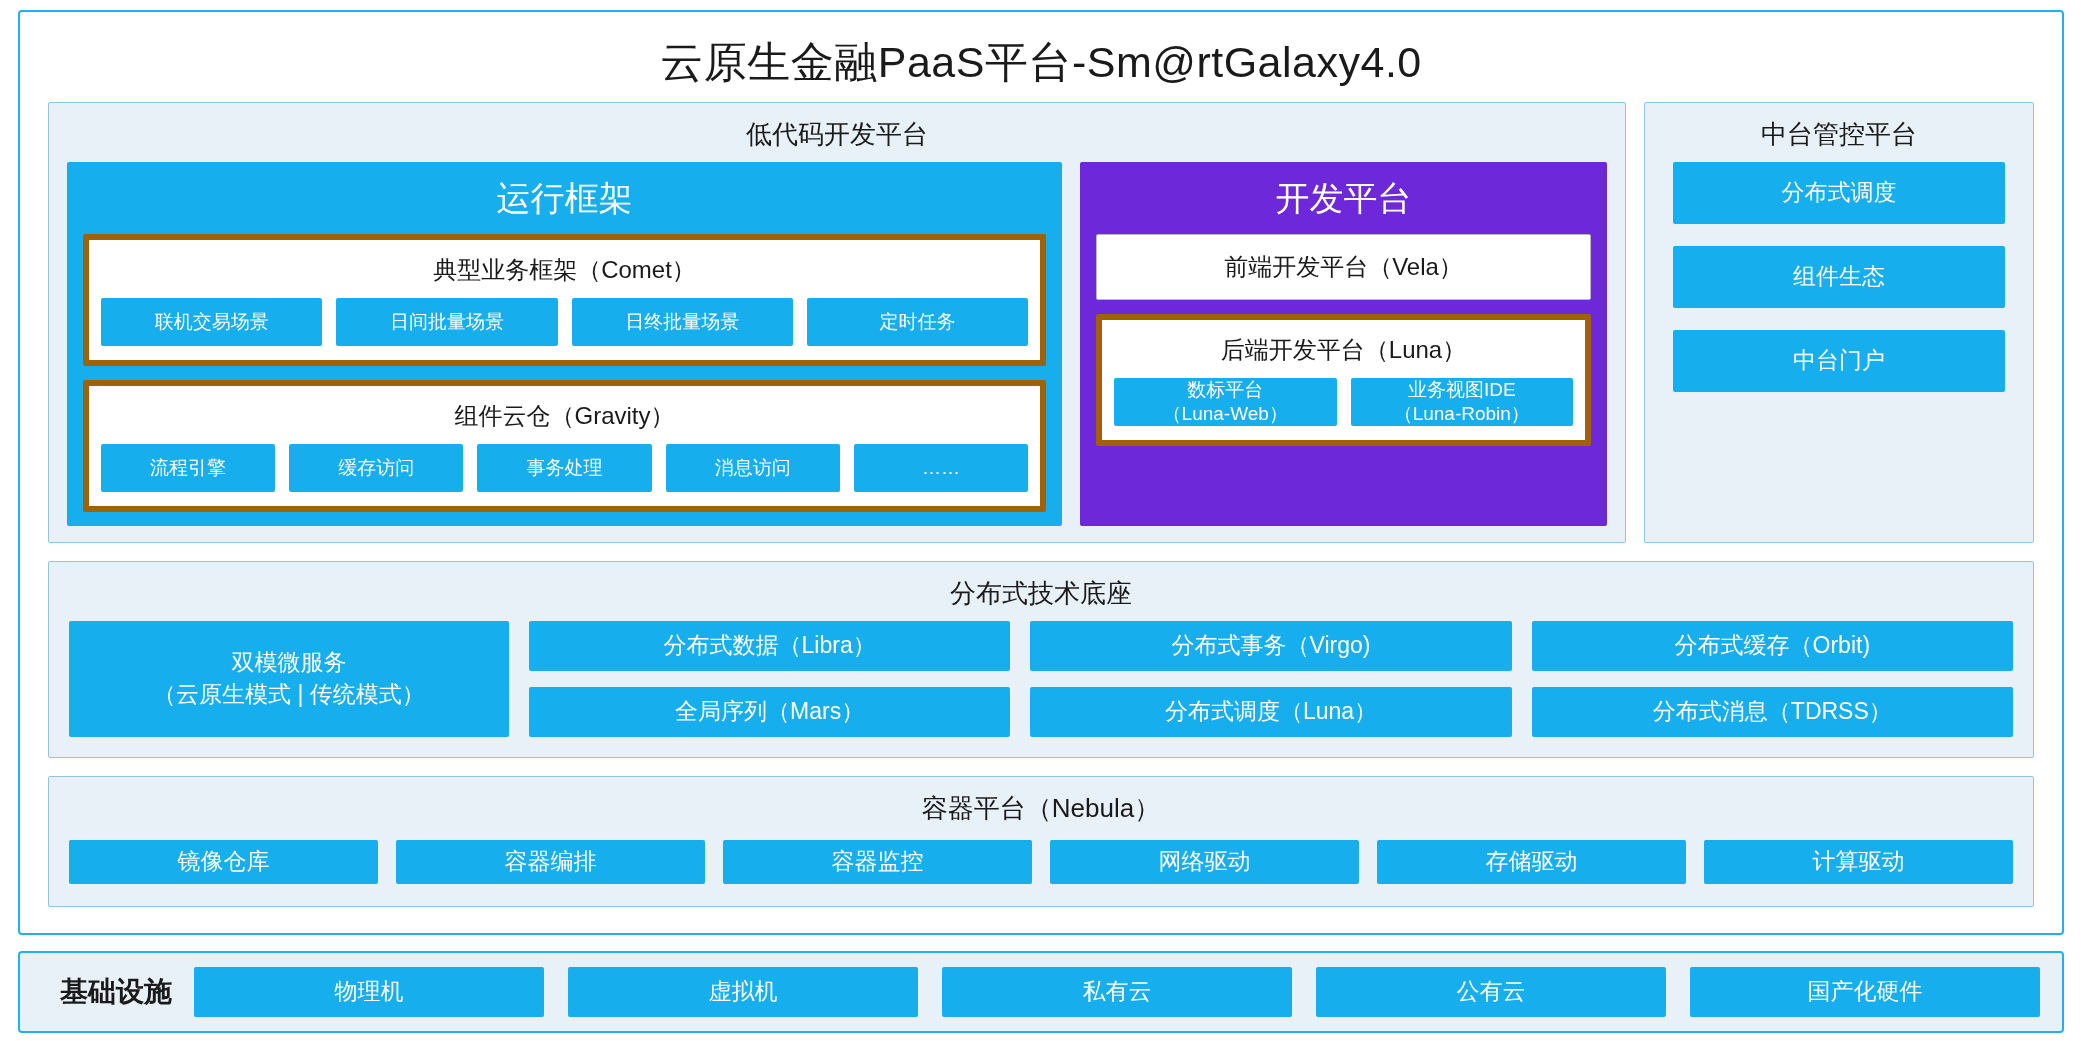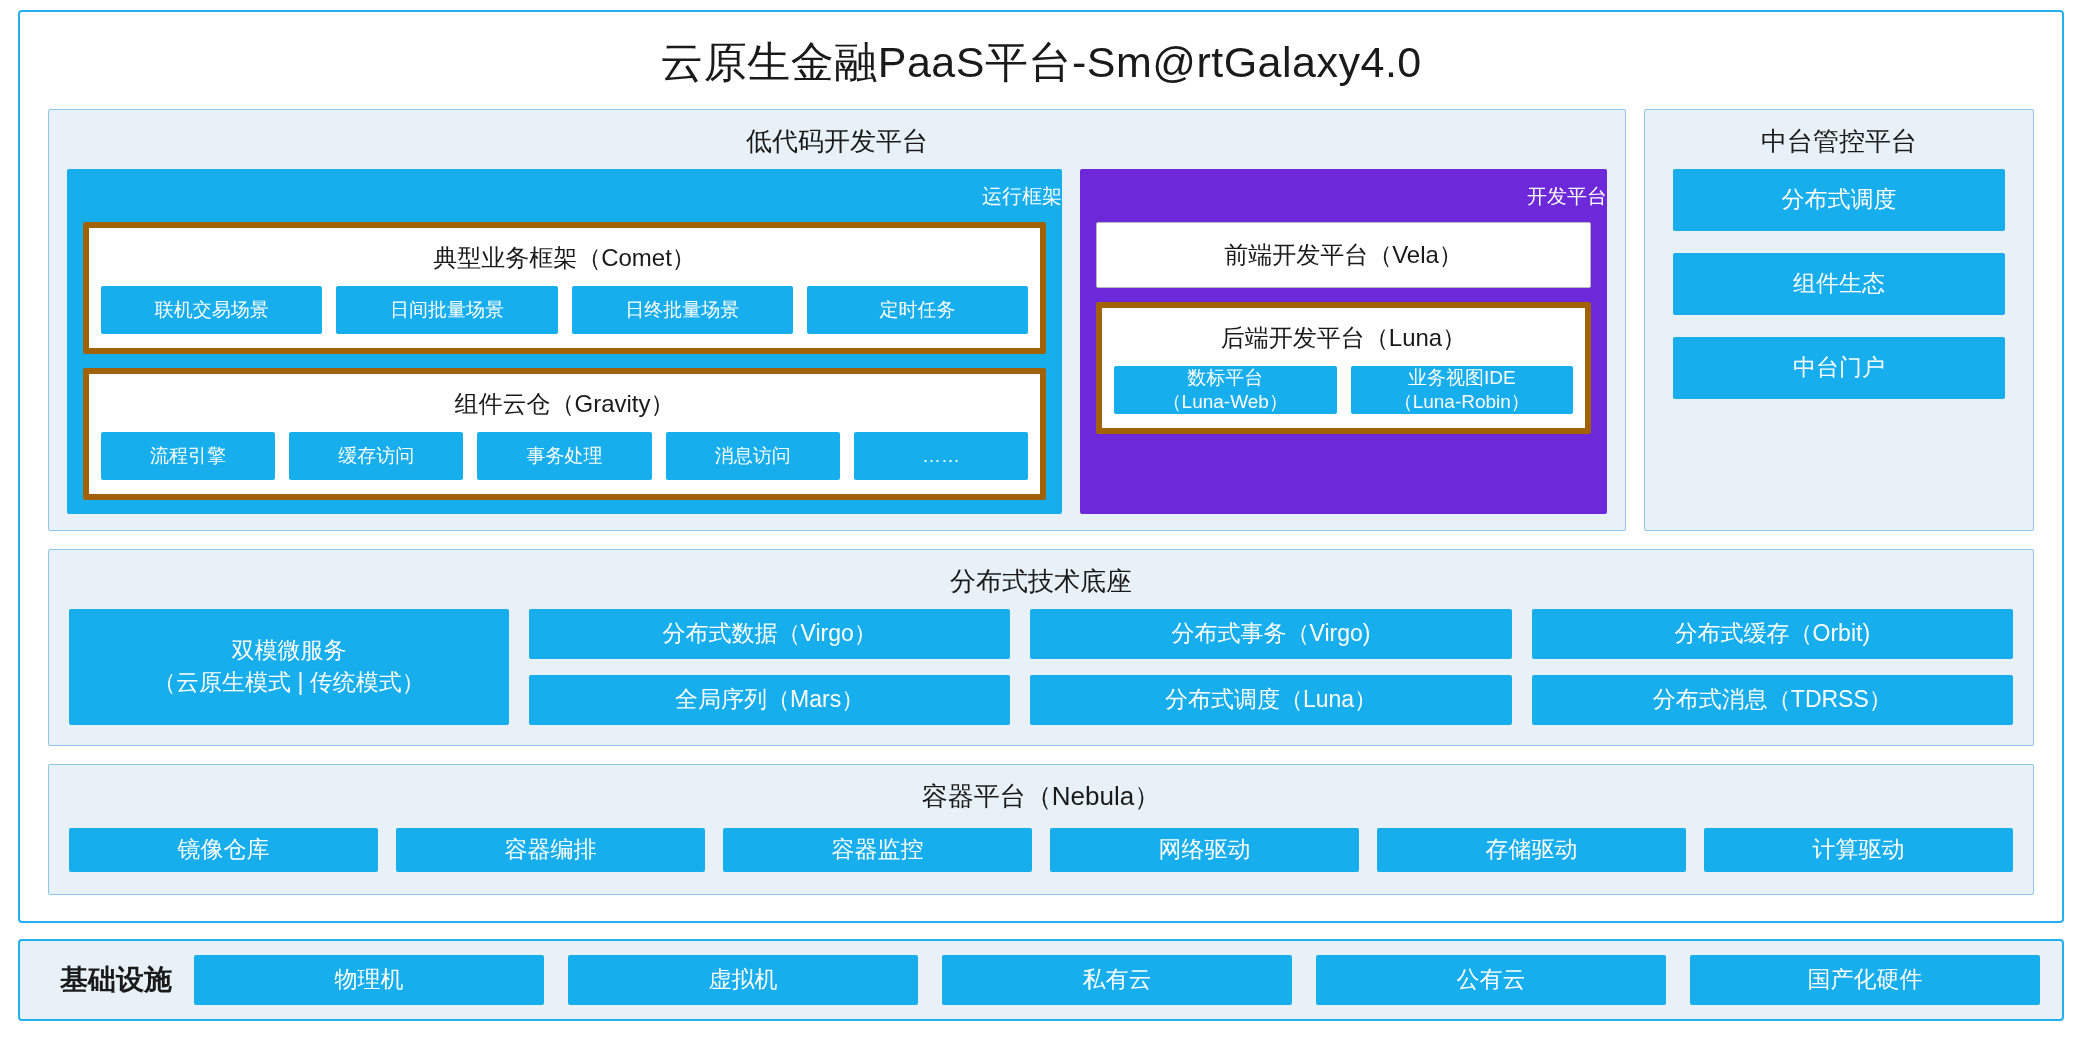--- a/index.html
+++ b/index.html
@@ -28,21 +28,21 @@
     border: 2px solid #24b0ee;
     border-radius: 4px;
     background: #ffffff;
     padding: 10px 28px 26px 28px;
   }
   .main-title {
     text-align: center;
     font-size: 43px;
     line-height: 1.5;
     color: #1a1a1a;
-    padding: 8px 0 14px 0;
+    padding: 8px 0 7px 0;
     font-weight: 400;
     letter-spacing: 0.5px;
   }
 
   
   .panel {
     box-sizing: border-box;
     background: #e8f1f8;
     border: 1px solid #8ec6e4;
     border-radius: 2px;
@@ -94,23 +94,23 @@
     padding: 0 0 14px 0;
   }
   .devplat {
     flex: 1 1 auto;
     box-sizing: border-box;
     background: #6d28d9;
     border-radius: 2px;
     padding: 0 0 14px 0;
   }
   .blue-head {
-    text-align: right;
+    text-align: center;
     color: #ffffff;
-    font-size: 20px;
+    font-size: 34px;
     padding: 14px 0 12px 0;
   }
   .white-box {
     box-sizing: border-box;
     background: #ffffff;
     border: 6px solid #a16207;
     border-radius: 2px;
     margin: 0 16px 14px 16px;
     padding: 10px 12px 14px 12px;
   }
@@ -280,21 +280,21 @@
       </div>
     </div>
 
     <div class="panel distbase">
       <div class="panel-title">分布式技术底座</div>
       <div class="dist-body">
         <div class="dist-col-wide">
           <div class="tile multiline">双模微服务<br>（云原生模式 | 传统模式）</div>
         </div>
         <div class="dist-col">
-          <div class="tile">分布式数据（Virgo）</div>
+          <div class="tile">分布式数据（Libra）</div>
           <div class="tile">全局序列（Mars）</div>
         </div>
         <div class="dist-col">
           <div class="tile">分布式事务（Virgo)</div>
           <div class="tile">分布式调度（Luna）</div>
         </div>
         <div class="dist-col">
           <div class="tile">分布式缓存（Orbit)</div>
           <div class="tile">分布式消息（TDRSS）</div>
         </div>

